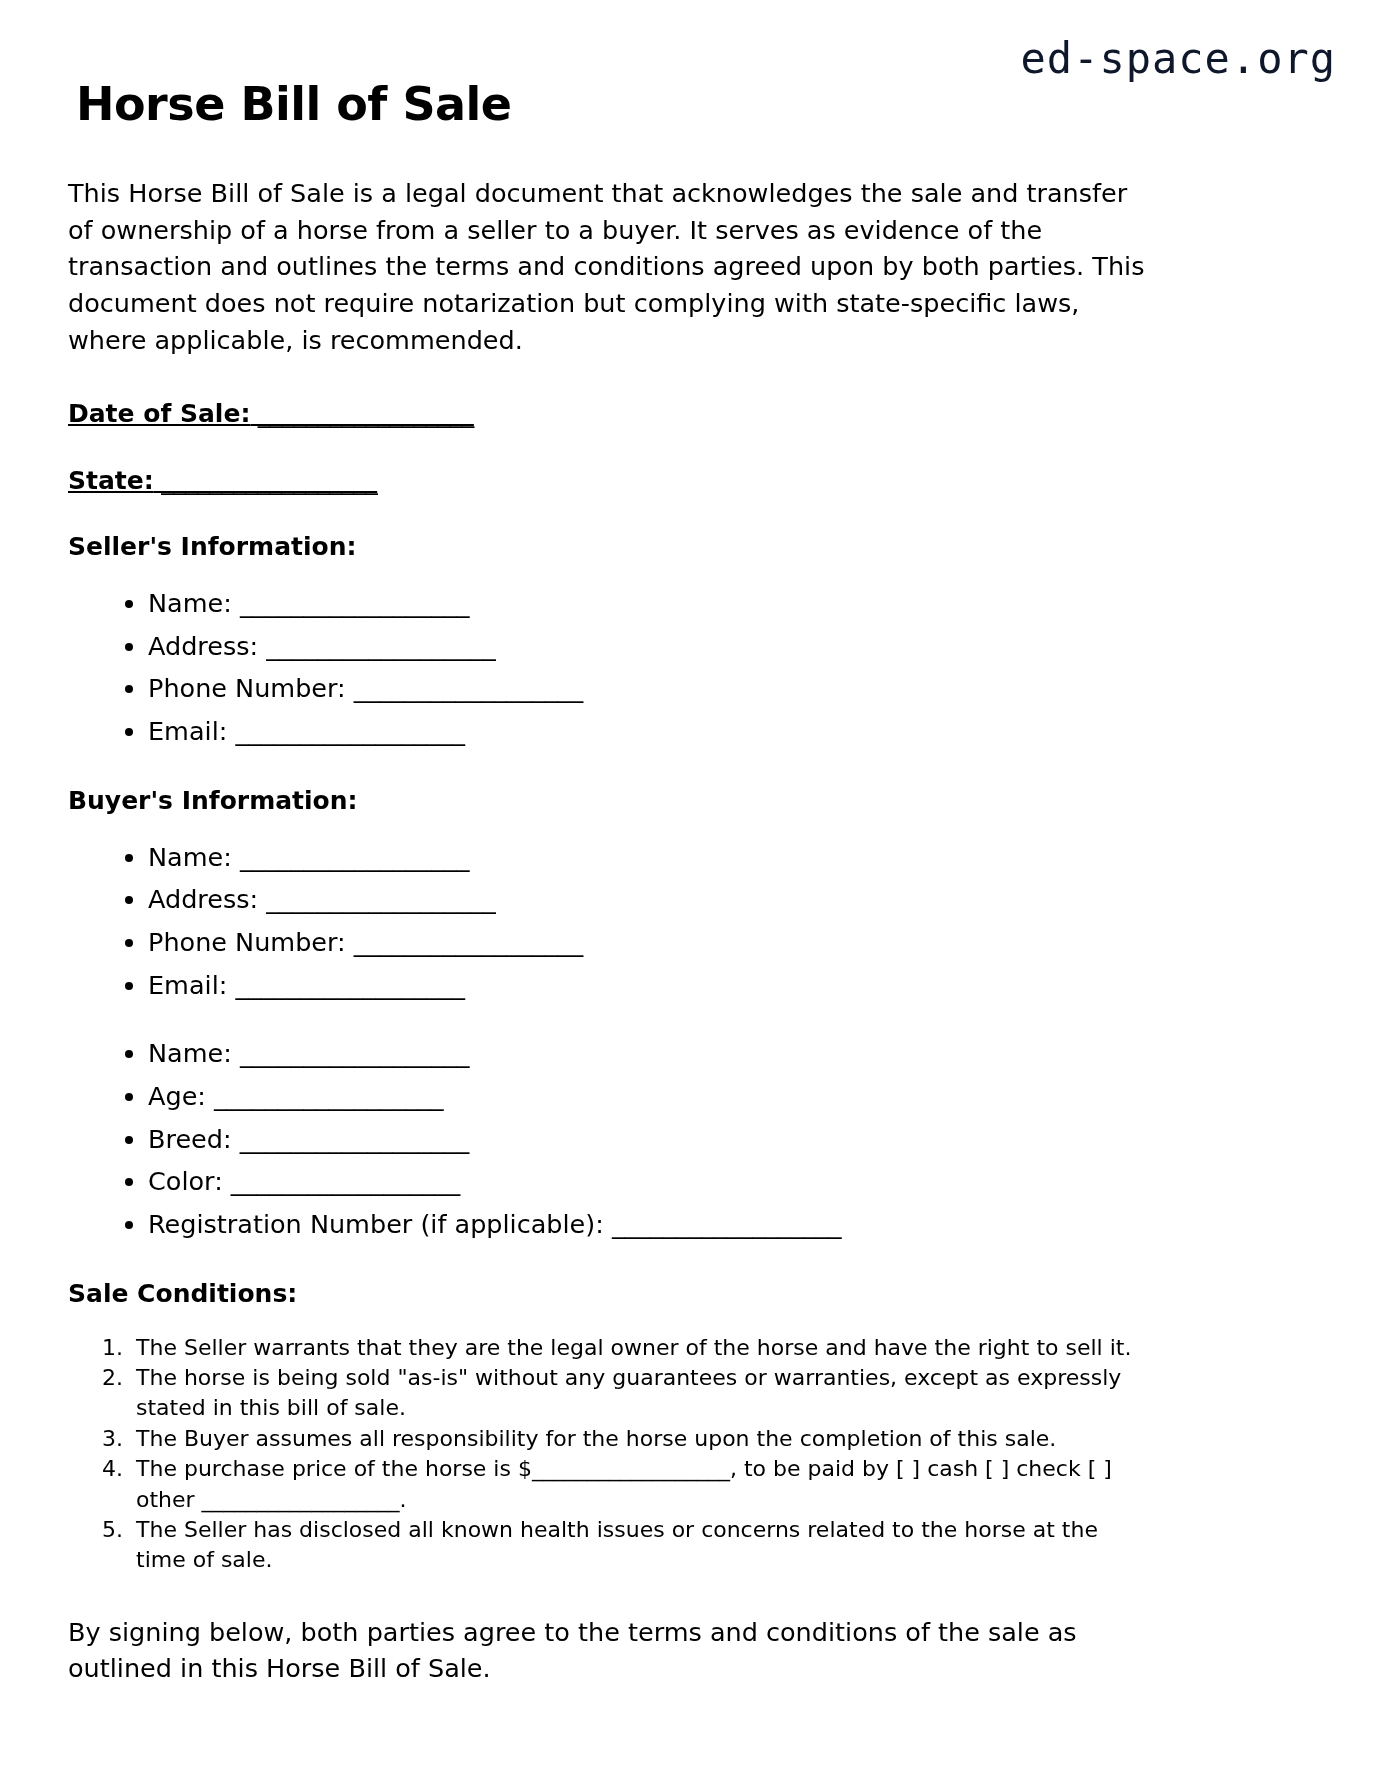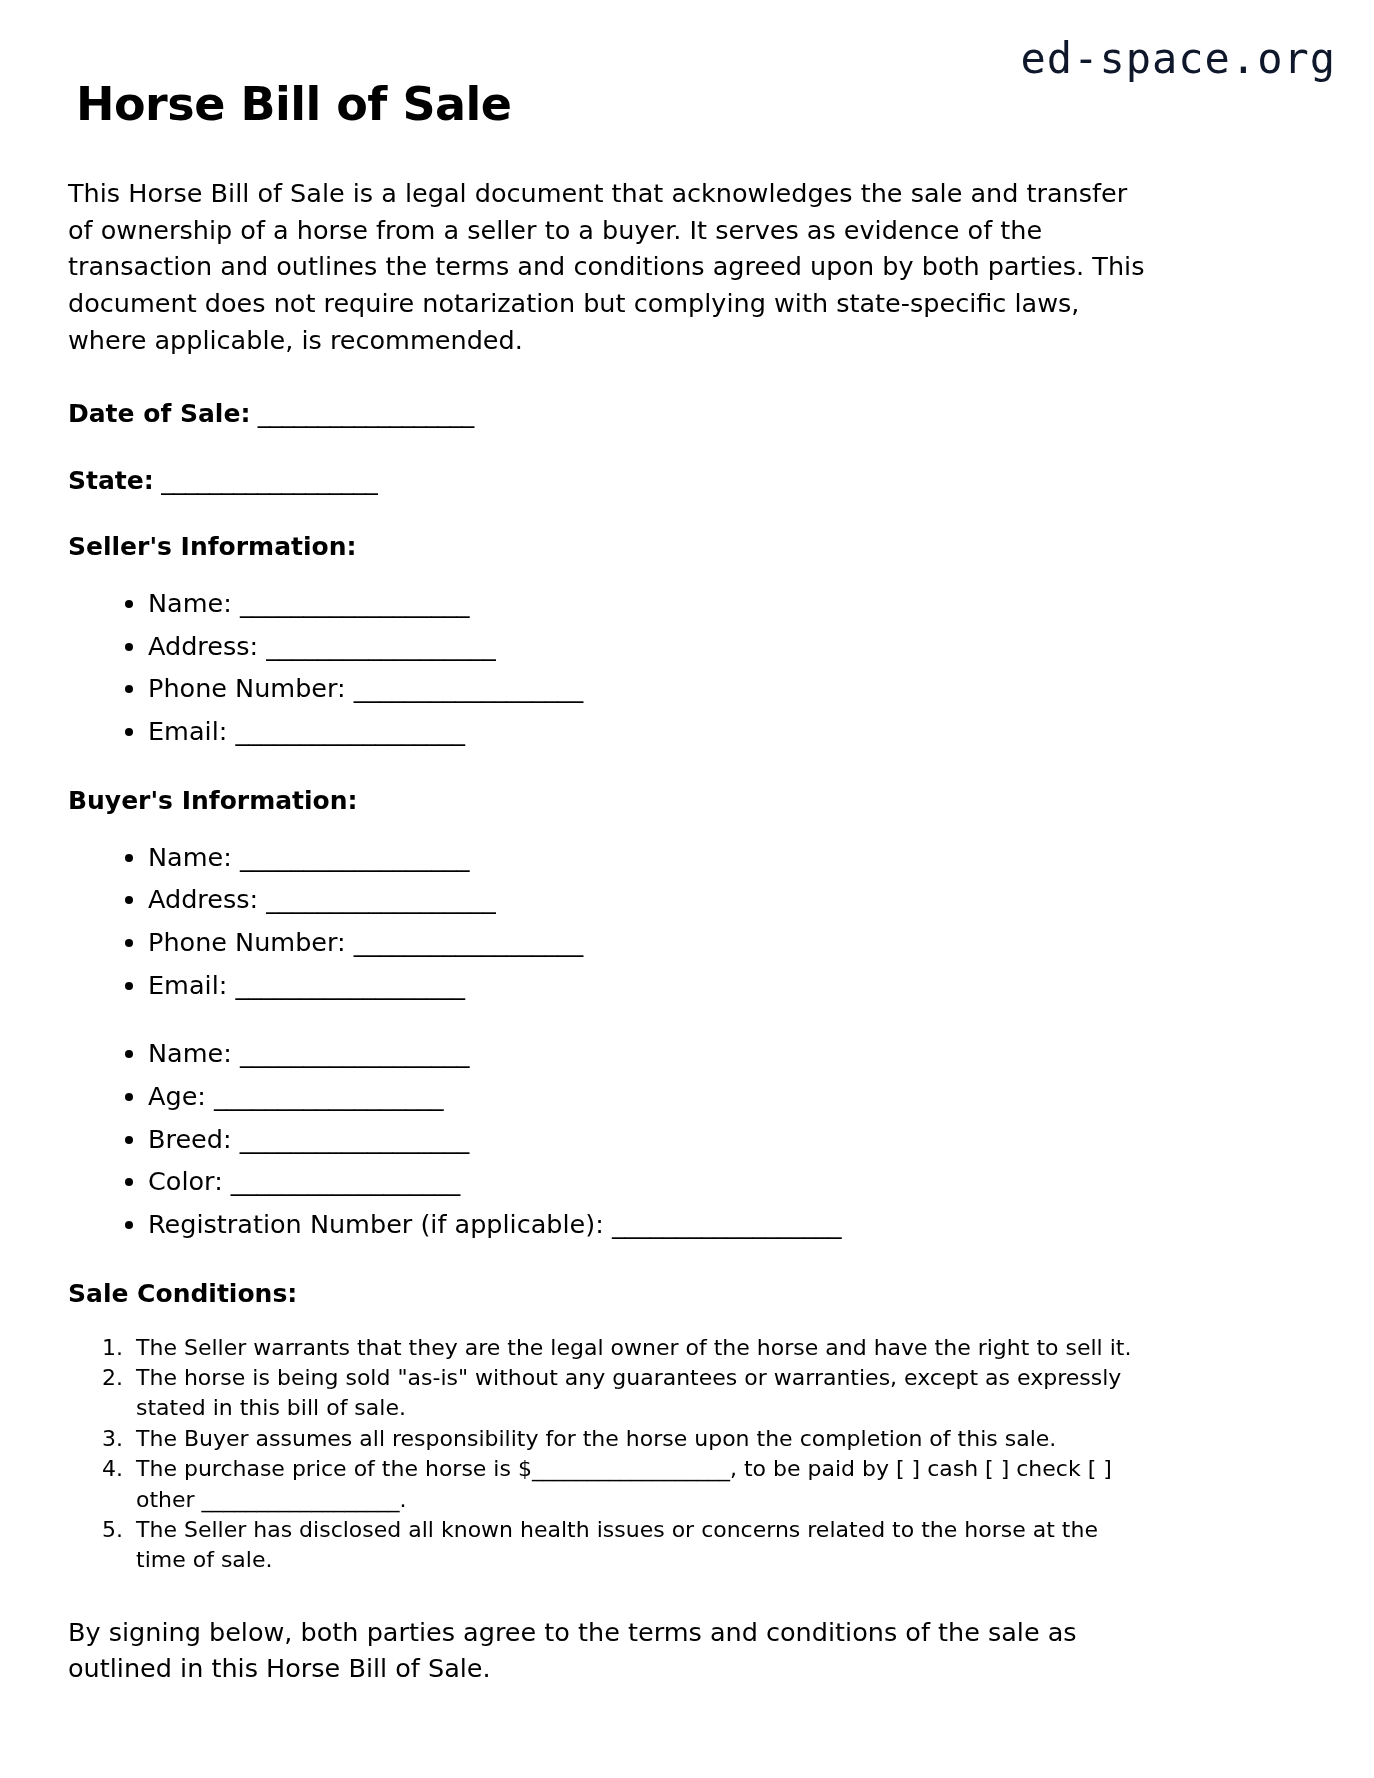--- a/index.html
+++ b/index.html
@@ -50,20 +50,21 @@
     font-size: 25.5px;
     line-height: 1.44;
     margin: 16px 0 38px 0;
     font-weight: normal;
   }
   p.field-line {
     font-size: 25px;
     font-weight: bold;
     line-height: 1.45;
     margin: 0 0 30px 0;
+    text-decoration: underline;
   }
   .blank {
     font-weight: normal;
     letter-spacing: -0.5px;
   }
   h3.section-head {
     font-size: 25px;
     font-weight: bold;
     margin: 16px 0 22px 0;
     line-height: 1.4;

